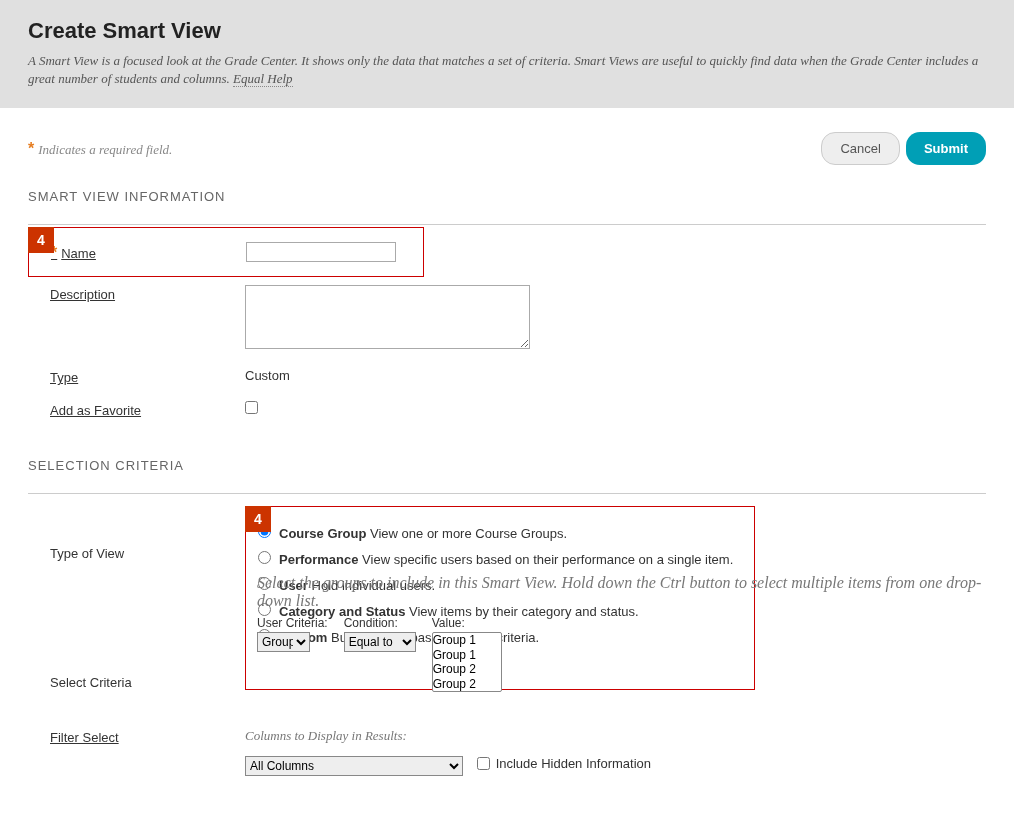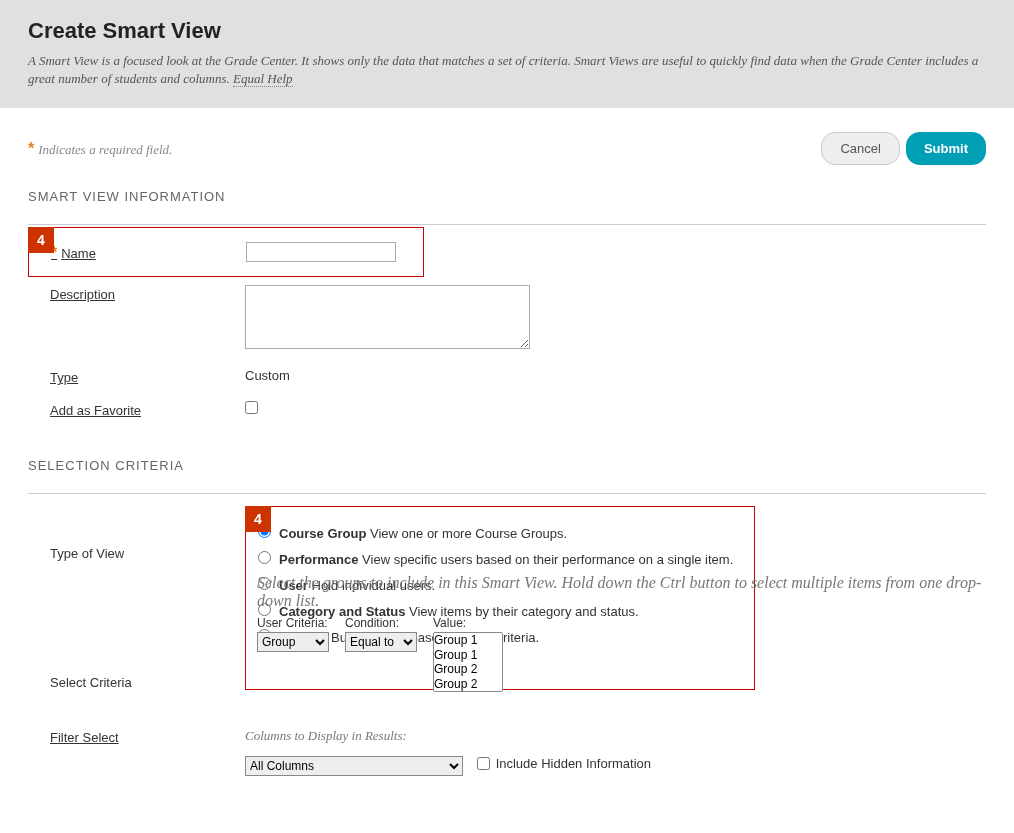--- a/index.html
+++ b/index.html
@@ -27,21 +27,21 @@
 .static-value { color: #333; font-size: 13px; }
 input[type=checkbox] { width: 13px; height: 13px; }
 .radio-row { display: flex; align-items: baseline; margin-bottom: 8px; gap: 8px; }
 .radio-row input[type=radio] { margin-top: 2px; flex-shrink: 0; }
 .radio-row .rlabel { font-weight: bold; color: #333; }
 .radio-row .rdesc { color: #333; font-weight: normal; }
 .hint { font-style: italic; color: #777; font-family: Georgia, serif; font-size: 16px; margin-bottom: 0; }
 .criteria-row { display: flex; gap: 16px; margin-top: 6px; padding-left: 8px; }
 .criteria-col label { display: block; font-size: 12px; color: #333; margin-bottom: 2px; }
 select { border: 1px solid #888; background: #eee; font-size: 12px; height: 20px; }
-select.ucrit { width: 72px; }
+select.ucrit { width: 53px; }
 select.cond { width: 72px; }
 select.multi { height: 60px; width: 70px; background: #fff; }
 .filter-label { font-style: italic; color: #777; font-family: Georgia, serif; font-size: 13px; margin-bottom: 12px; display: block; }
 select.cols { width: 218px; background: #eee; }
 .include-hidden { display: inline-flex; align-items: center; gap: 6px; margin-left: 10px; color: #333; }
 .callout2 { position: relative; border: 1px solid #c00; padding: 16px 12px 12px 12px; width: 510px; }
 .section-spacer { height: 24px; }
 </style>
 </head>
 <body>

